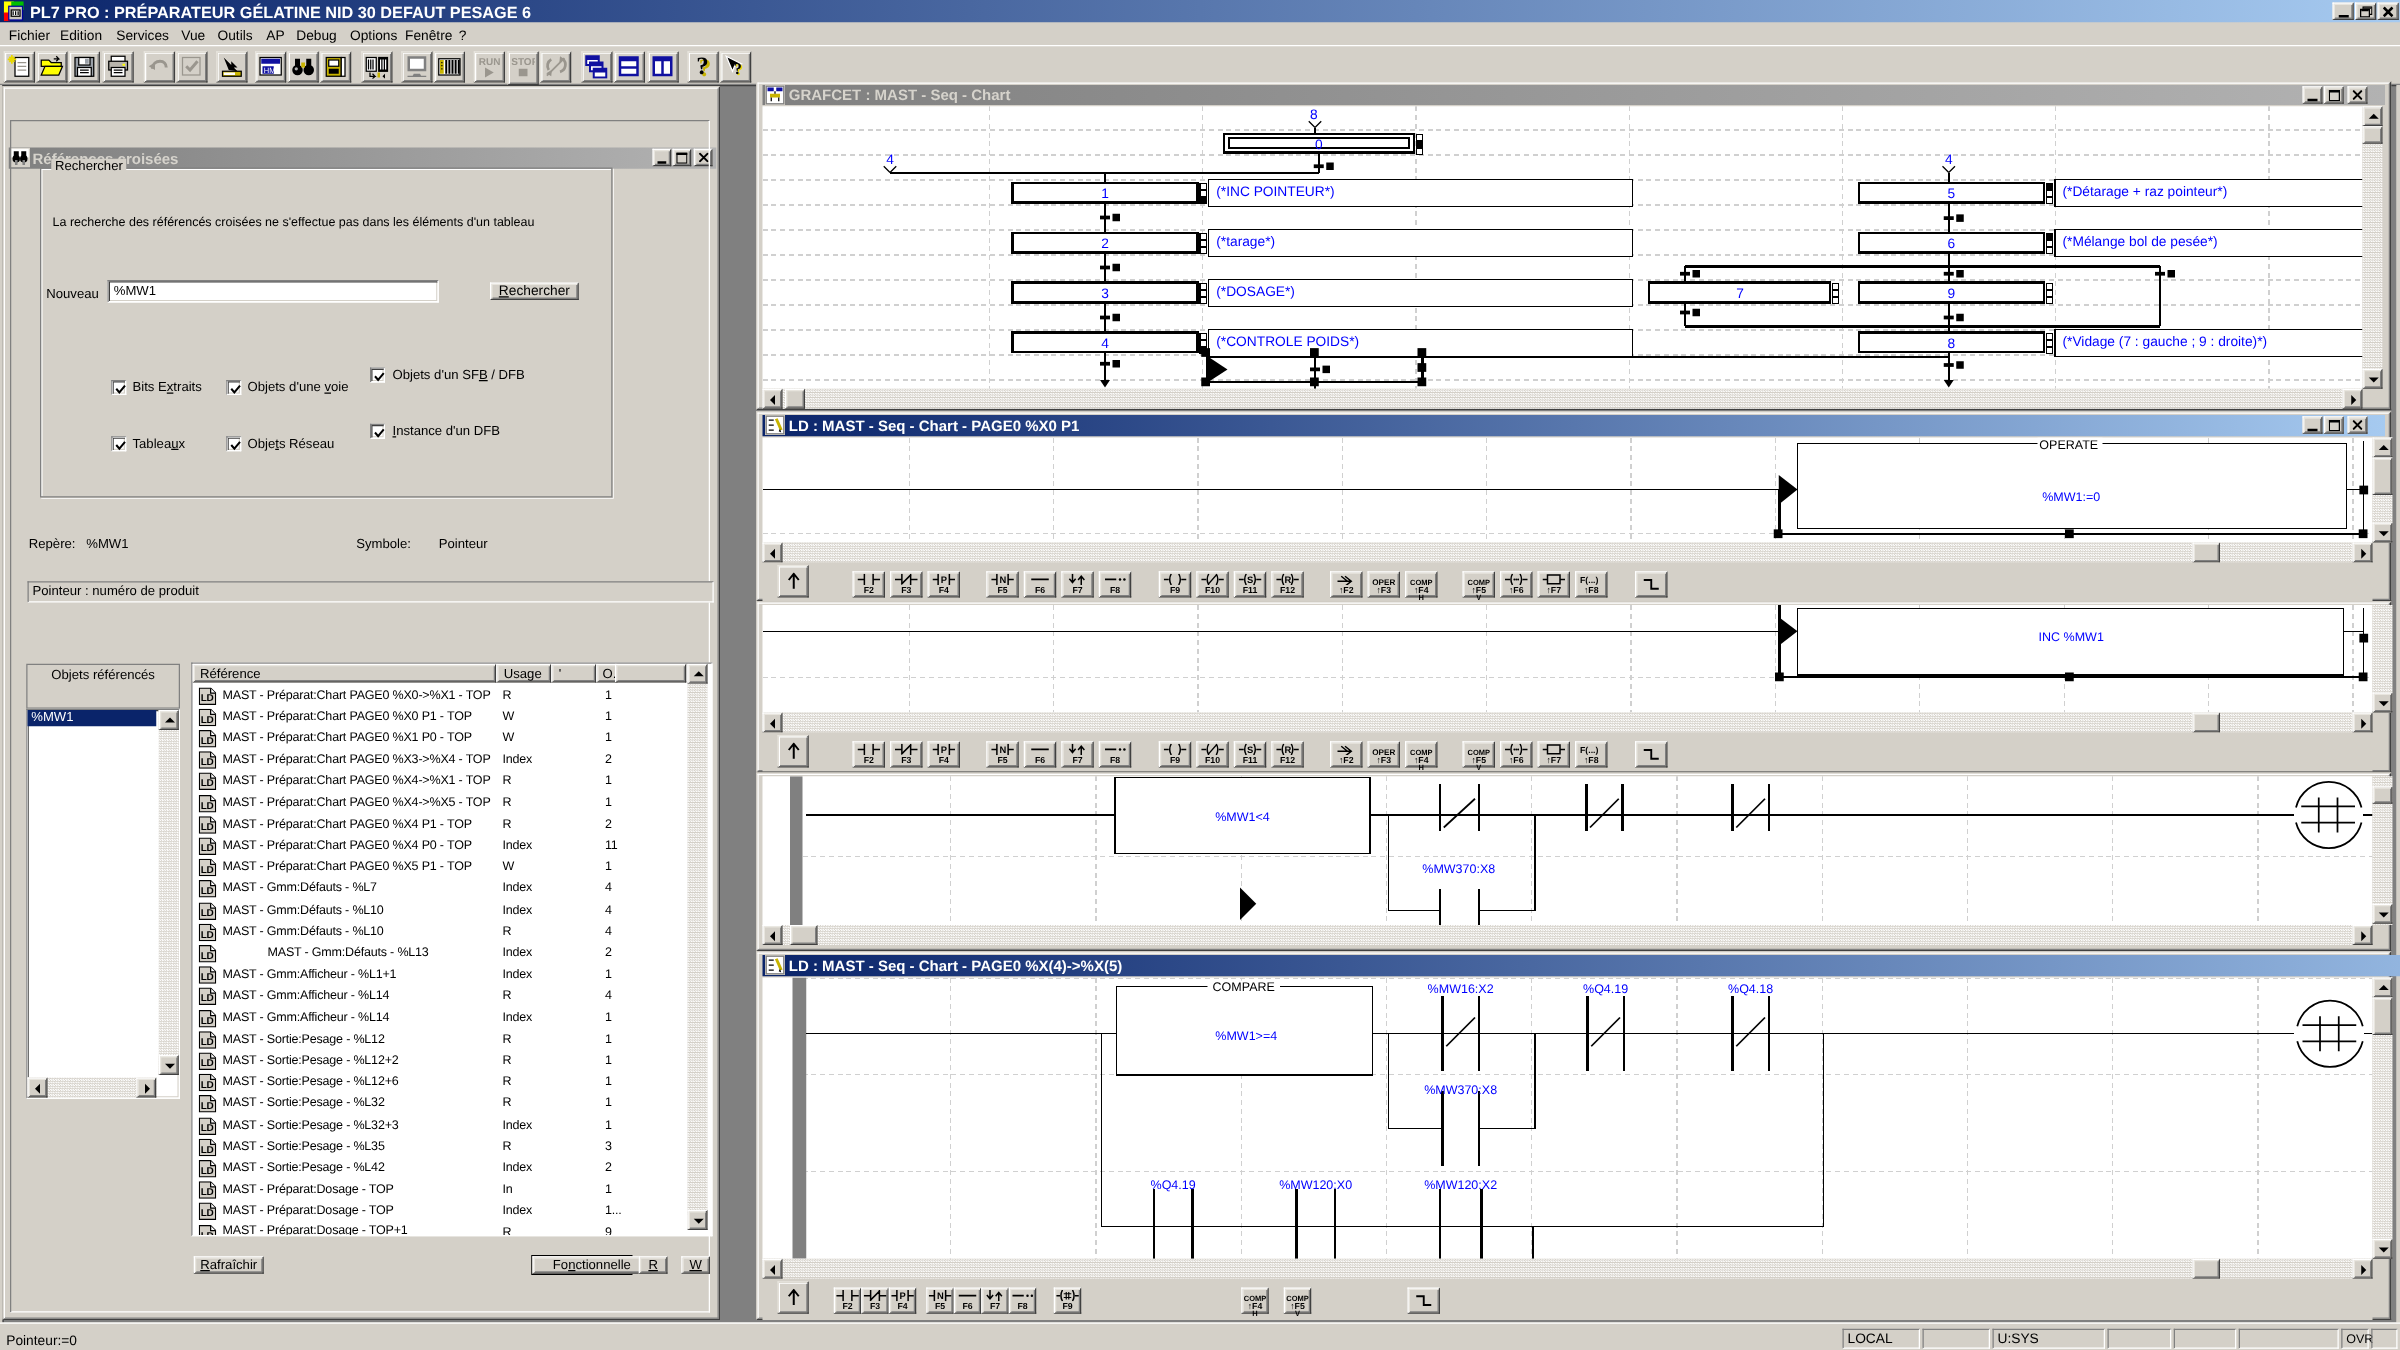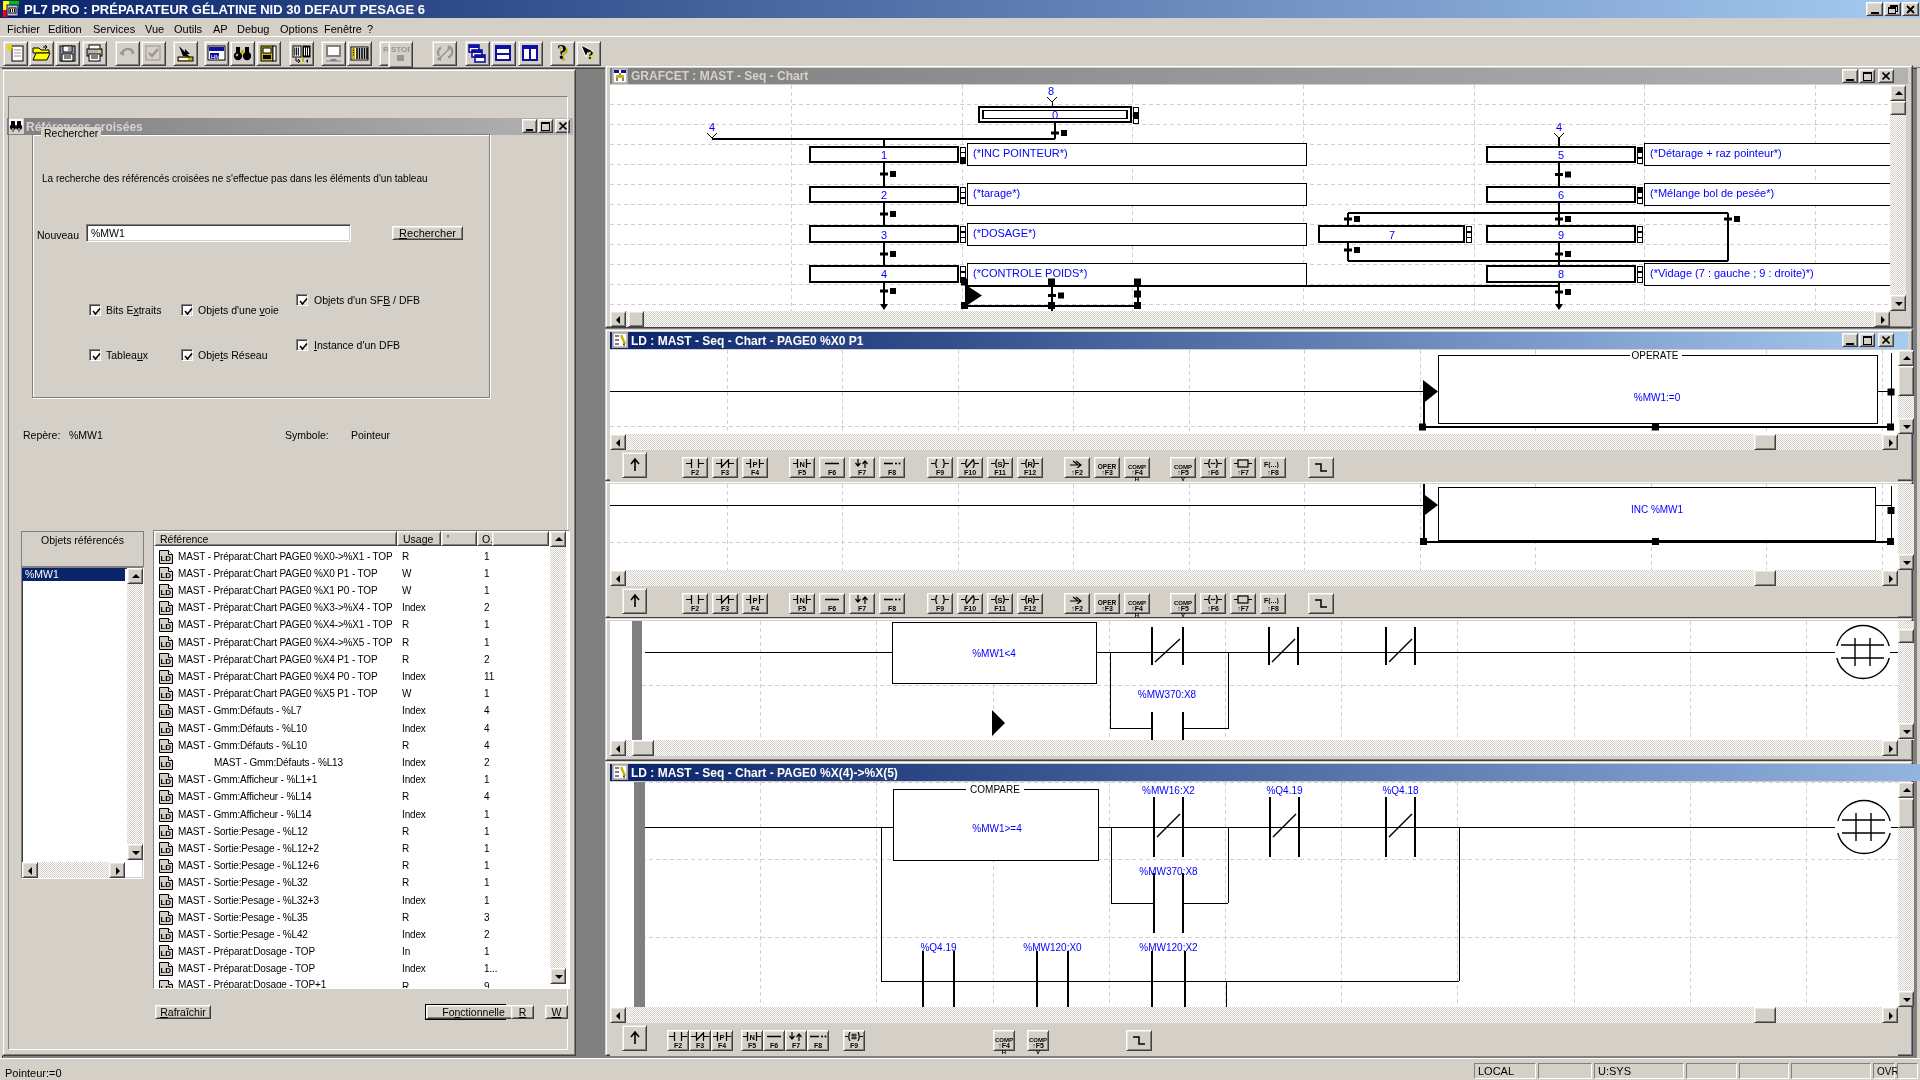--- a/index.html
+++ b/index.html
@@ -170,21 +170,21 @@
         <path d="M3.5 5.5v1M3.5 8v1M3.5 10.5v1" stroke="#000"></path>
         <path d="M7 4v11M9.5 4v11M12 4v11M14.5 4v11M17 4v11" stroke="#000" stroke-width="1.6"></path>
       </svg>
     </div>
 <div class="raised2 abs" style="left:379px;top:3px;width:25px;height:25px;">
       <svg style="position:absolute;left:2px;top:2px" width="19" height="19">
         <text x="1" y="8" font-size="8" font-weight="bold" fill="#9a968e" font-family="Liberation Sans">RUN</text>
         <path d="M6 10l7 4-7 4z" fill="#9a968e"></path>
       </svg>
     </div>
-<div class="raised2 abs" style="left:388px;top:3px;width:25px;height:27px;text-decoration:underline;">
+<div class="raised2 abs" style="left:406px;top:3px;width:25px;height:27px;text-decoration:underline;">
       <svg style="position:absolute;left:2px;top:2px" width="19" height="19">
         <text x="0" y="8" font-size="8" font-weight="bold" fill="#9a968e" font-family="Liberation Sans">STOP</text>
         <rect x="6" y="11" width="7" height="6" fill="#9a968e"></rect>
       </svg>
     </div>
 <div class="raised2 abs" style="left:432px;top:3px;width:25px;height:25px;">
       <svg style="position:absolute;left:2px;top:2px" width="19" height="19">
         <path d="M4 12a6 6 0 0 1 2-8.5m9-0.5a6 6 0 0 1-2 10.5" stroke="#9a968e" stroke-width="2.2" fill="none"></path>
         <path d="M13 1l4 2.5-4.5 2.5zM6 17l-4-2.5 4.5-2.5z" fill="#9a968e"></path>
         <path d="M2.5 16.5l14-14" stroke="#9a968e" stroke-width="1.4"></path>
@@ -303,20 +303,23 @@
 <div class="chk" style="left:292px;top:268px;">
         <svg width="9" height="9">
           <path d="M1 4l2.5 3L8 1.5" stroke="#000" stroke-width="1.6" fill="none"></path>
         </svg>
       </div>
       <div class="lbl" style="left:310px;top:268px;"><span class="u">I</span>nstance d'un DFB</div>
 <div class="lbl" style="left:19px;top:358px;">Repère:</div>
       <div class="lbl" style="left:65px;top:358px;">%MW1</div>
 <div class="lbl" style="left:281px;top:358px;">Symbole:</div>
       <div class="lbl" style="left:347px;top:358px;">Pointeur</div>
+<div class="abs" style="left:18px;top:394px;width:549px;height:17px;border:1px solid;border-color:#808080 #fff #fff #808080;background:#D4D0C8;">
+        <div class="lbl" style="left:3px;top:1px;">Pointeur : numéro de produit</div>
+      </div>
 <div class="abs" style="left:17px;top:460px;width:123px;height:36px;border:1px solid #808080;text-align:center;padding-top:2px;">Objets référencés</div>
 <div class="sunk abs" style="left:17px;top:496px;width:123px;height:312px;">
 <div class="abs" style="left:0px;top:0px;width:103px;height:13px;background:#0A246A;color:#fff;padding-left:3px;">%MW1</div>
 <div class="abs sbtrack" style="right:0;top:0;width:16px;height:292px;"></div>
 <div class="sbbtn" style="right:0;top:0;width:16px;height:16px;">
           <div class="arr" style="left:4px;top:5px;border-left:4px solid transparent;border-right:4px solid transparent;border-bottom:4px solid #000;"></div>
         </div>
 <div class="sbbtn" style="right:0;top:276px;width:16px;height:16px;">
           <div class="arr" style="left:4px;top:6px;border-left:4px solid transparent;border-right:4px solid transparent;border-top:4px solid #000;"></div>
         </div>

